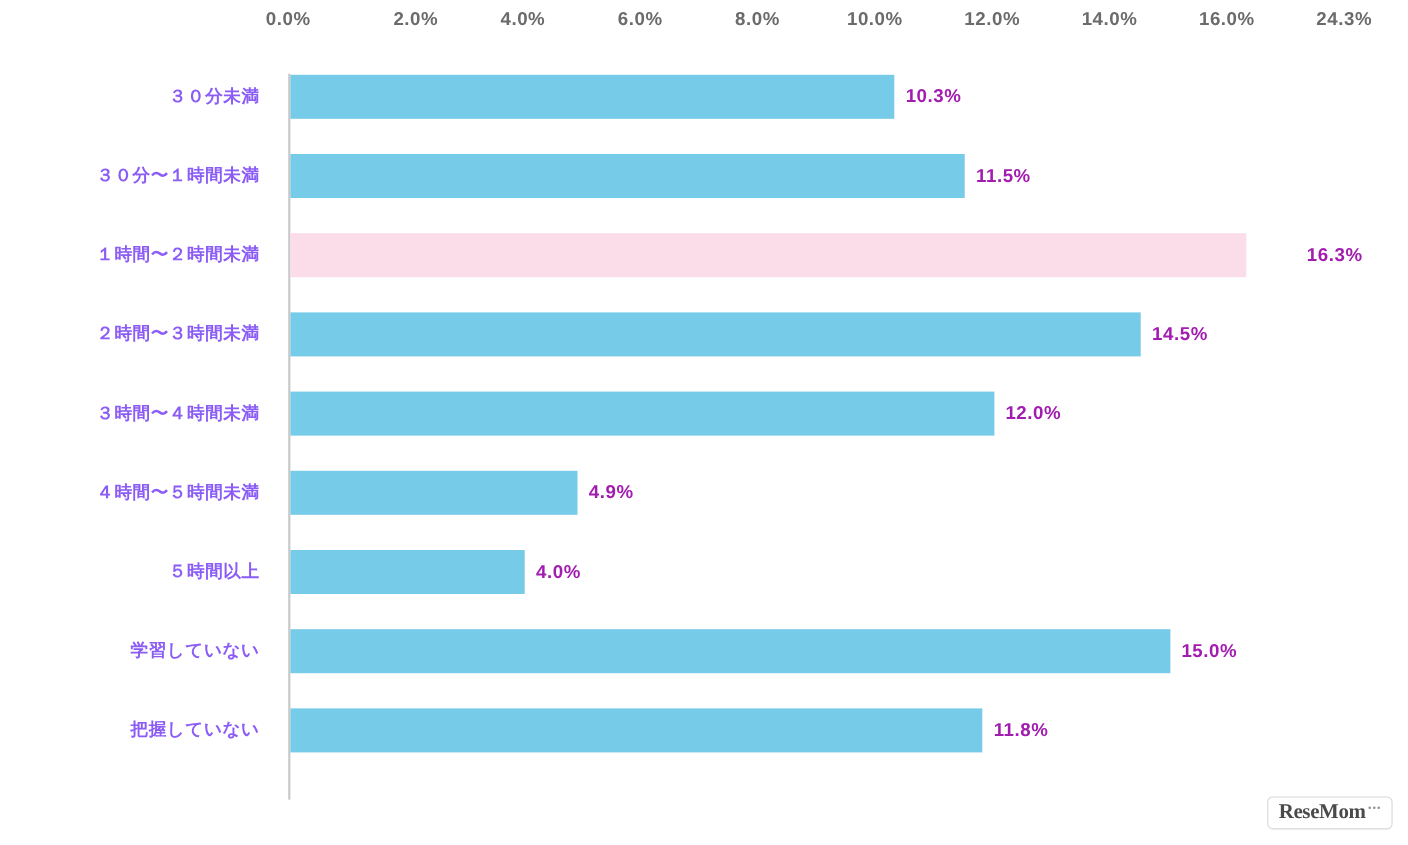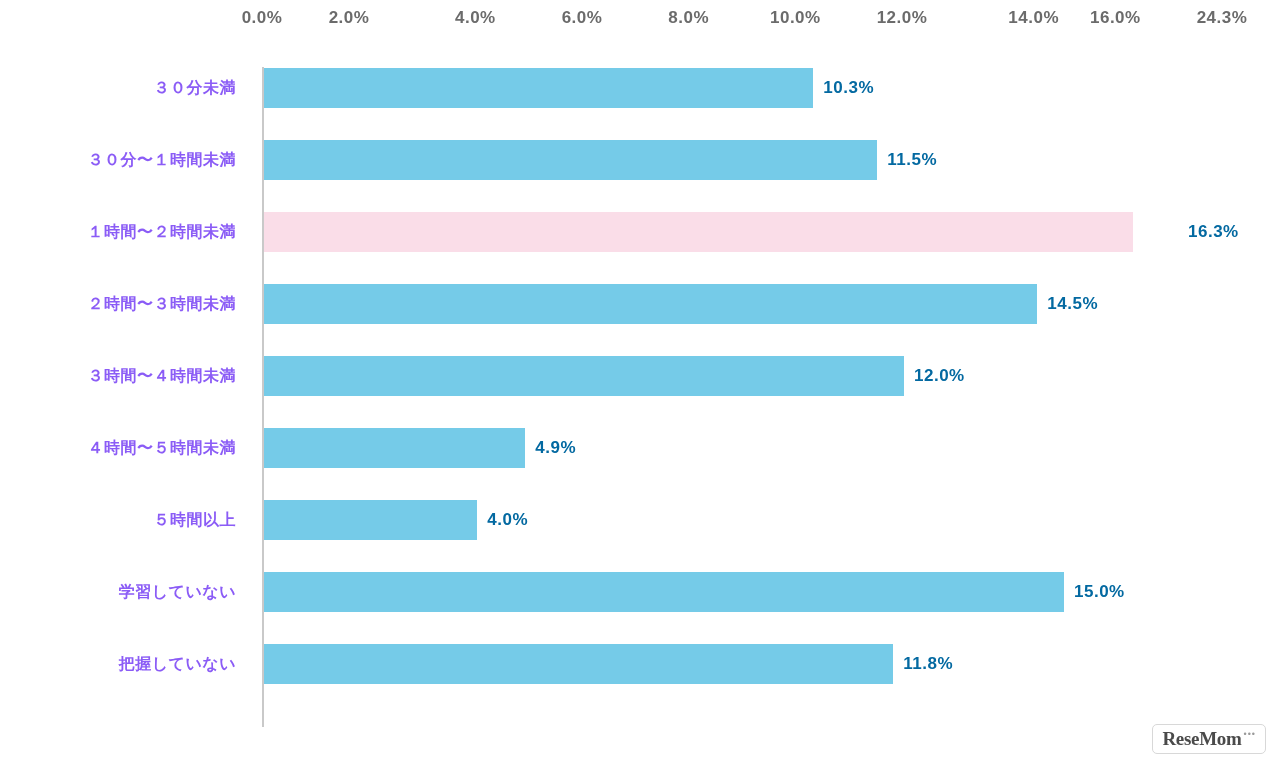--- a/index.html
+++ b/index.html
@@ -33,21 +33,21 @@
     text-align:right;letter-spacing:0.5px;
   }
   .bar{
     position:absolute;left:264px;top:50%;transform:translateY(-50%);
     height:40px;
   }
   .bar.blue{background:#75cbe8;}
   .bar.pink{background:#fadde8;}
   .val-label{
     position:absolute;top:50%;transform:translateY(-50%);
-    font-size:17px;font-weight:bold;color:#0369a1;white-space:nowrap;
+    font-size:17px;font-weight:bold;color:#a21caf;white-space:nowrap;
     letter-spacing:0.5px;
   }
 
   
   .watermark{
     position:absolute;right:14px;bottom:14px;
     border:1px solid #d8d8d8;border-radius:5px;background:#fff;
     padding:4px 9px 5px 9px;
     display:flex;align-items:flex-end;text-align:center;
   }
@@ -61,27 +61,27 @@
     padding-bottom:9px;letter-spacing:1px;
   }
 </style>
 </head>
 <body>
 
 <div id="chart-root">
 
   <div class="axis-top">
       <div class="tick-label" style="left: 262px;">0.0%</div>
-      <div class="tick-label" style="left: 349px;">2.0%</div>
+      <div class="tick-label" style="left: 378px;">2.0%</div>
       <div class="tick-label" style="left: 475.333px;">4.0%</div>
       <div class="tick-label" style="left: 582px;">6.0%</div>
       <div class="tick-label" style="left: 688.667px;">8.0%</div>
       <div class="tick-label" style="left: 795.333px;">10.0%</div>
       <div class="tick-label" style="left: 902px;">12.0%</div>
-      <div class="tick-label" style="left: 1008.67px; margin-left: 25px;">14.0%</div>
+      <div class="tick-label" style="left: 1008.67px;">14.0%</div>
       <div class="tick-label" style="left: 1115.33px;">16.0%</div>
       <div class="tick-label" style="left: 1222px;">24.3%</div>
     </div>
 
   <div class="plot">
     <div class="axis-line"></div>
     <div id="rows">
         <div class="row" style="top: 0px;">
           <div class="cat-label">３０分未満</div>
           <div class="bar blue" style="width: 549.333px;"></div>

